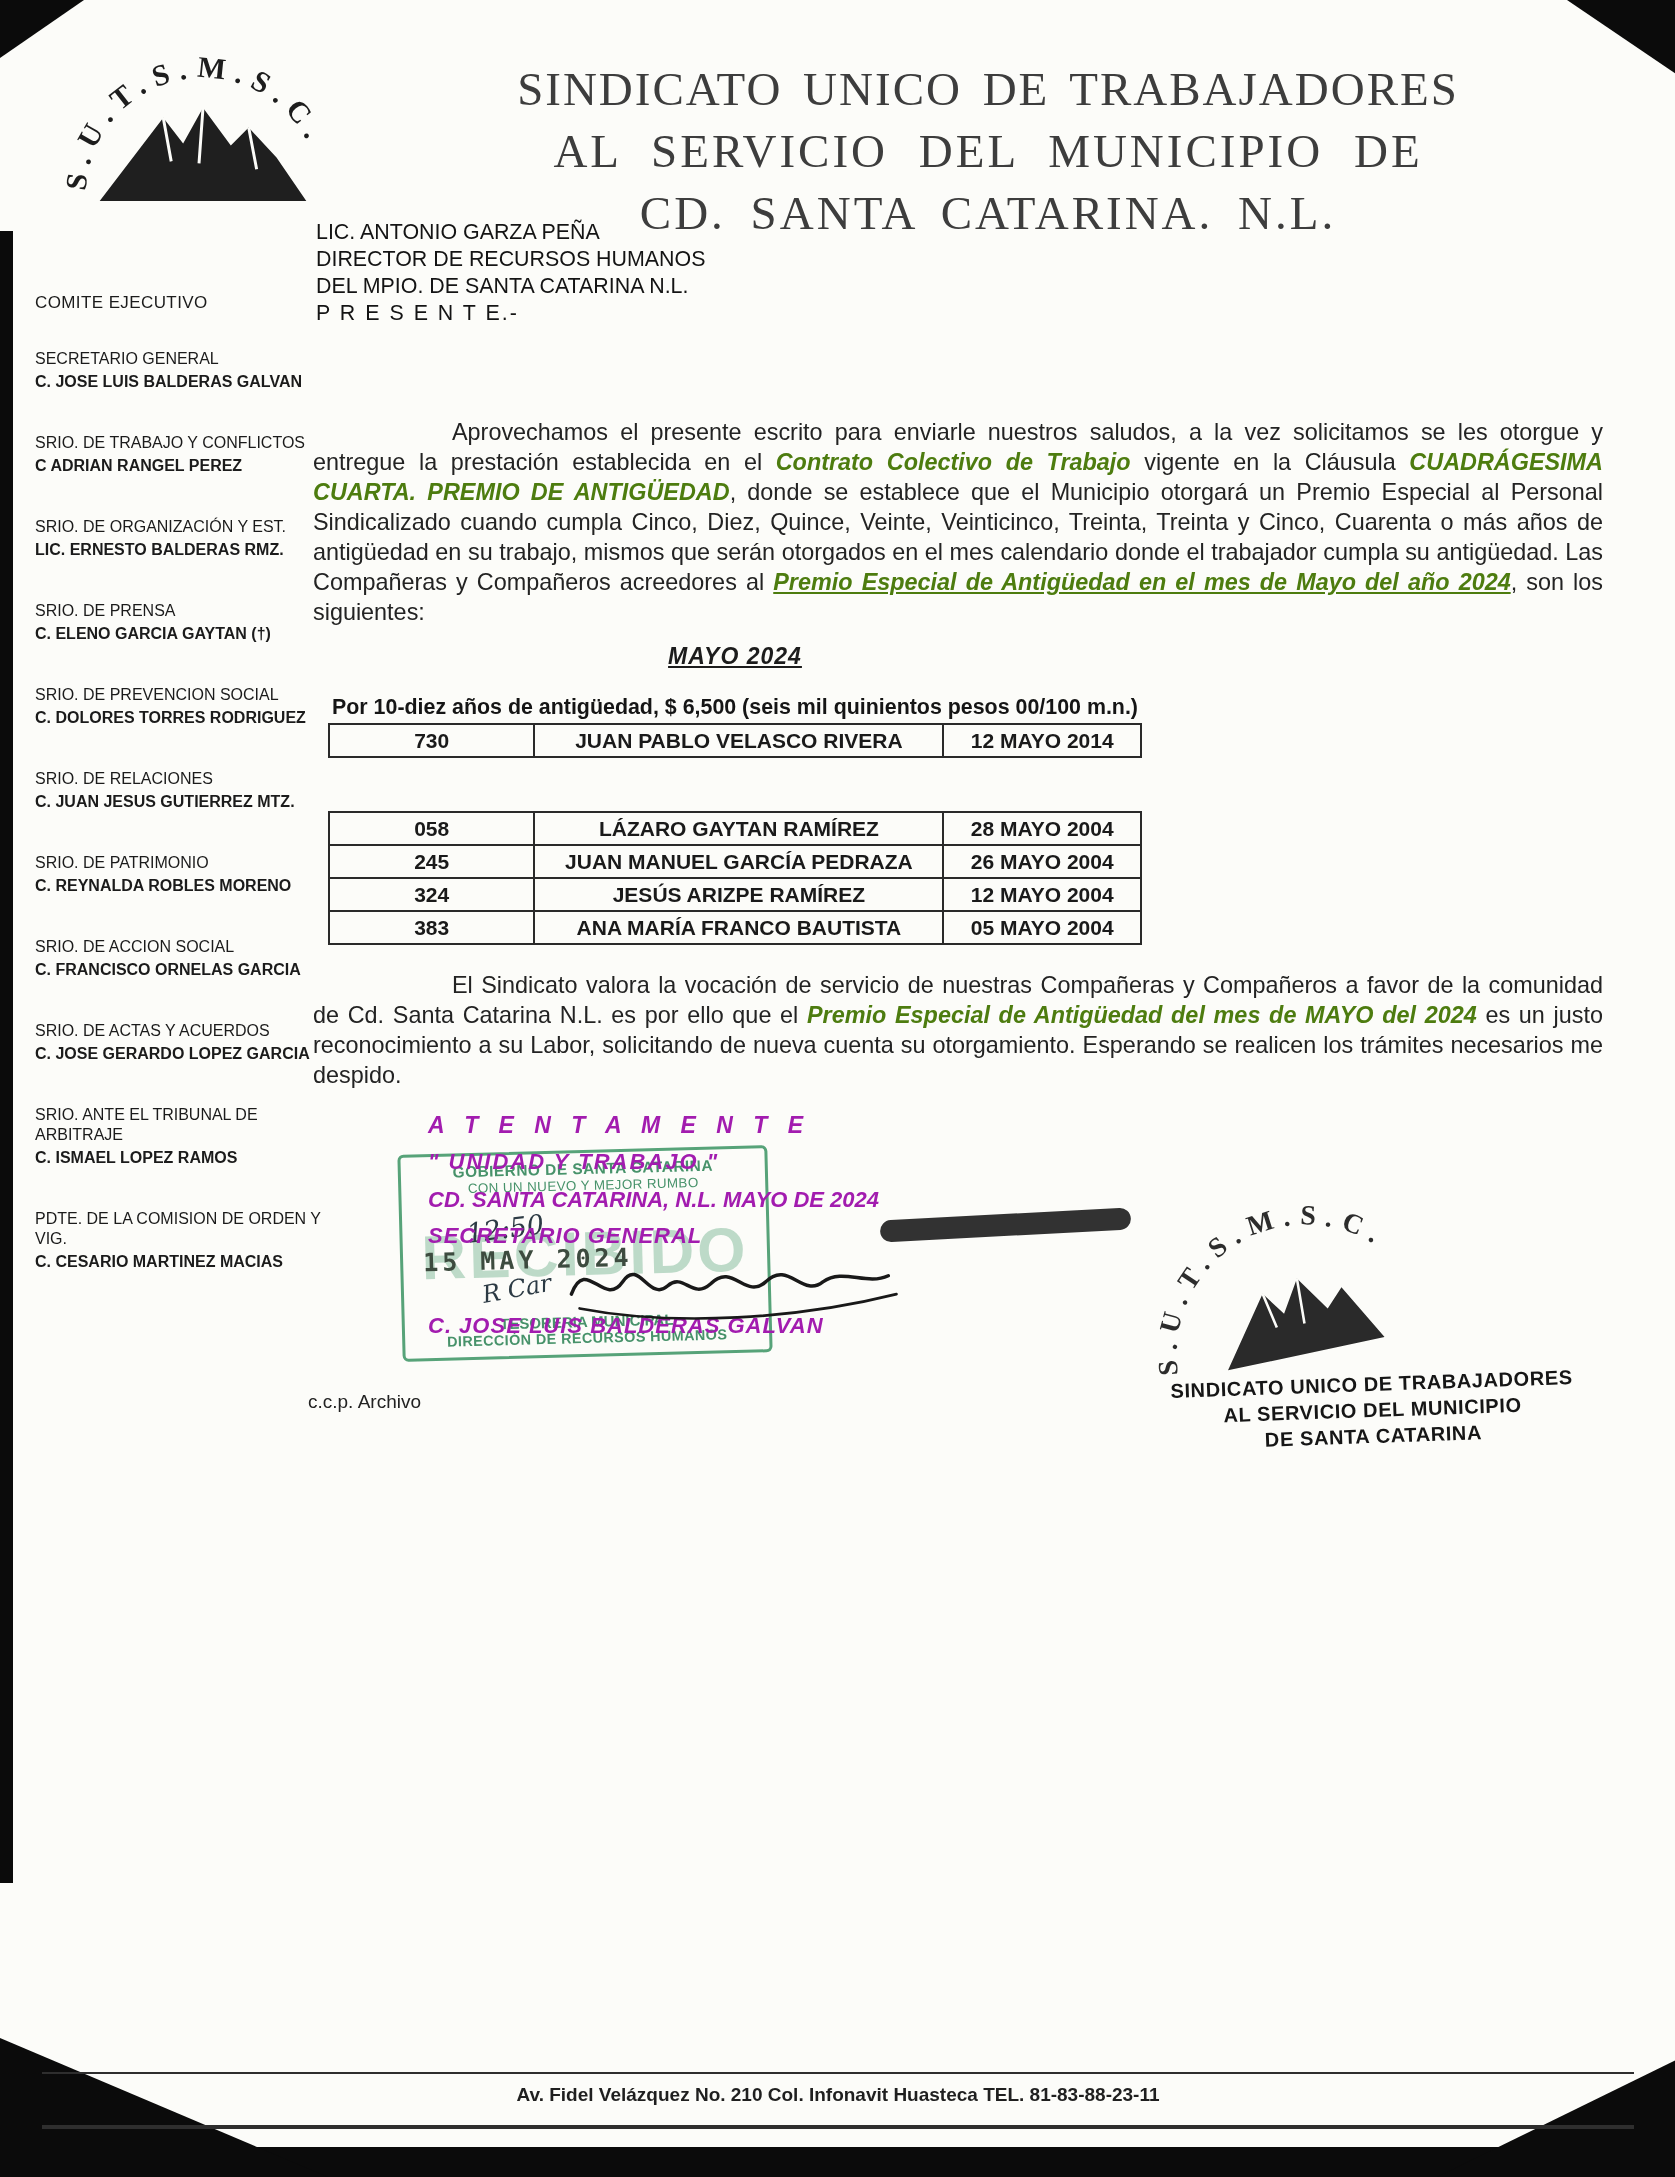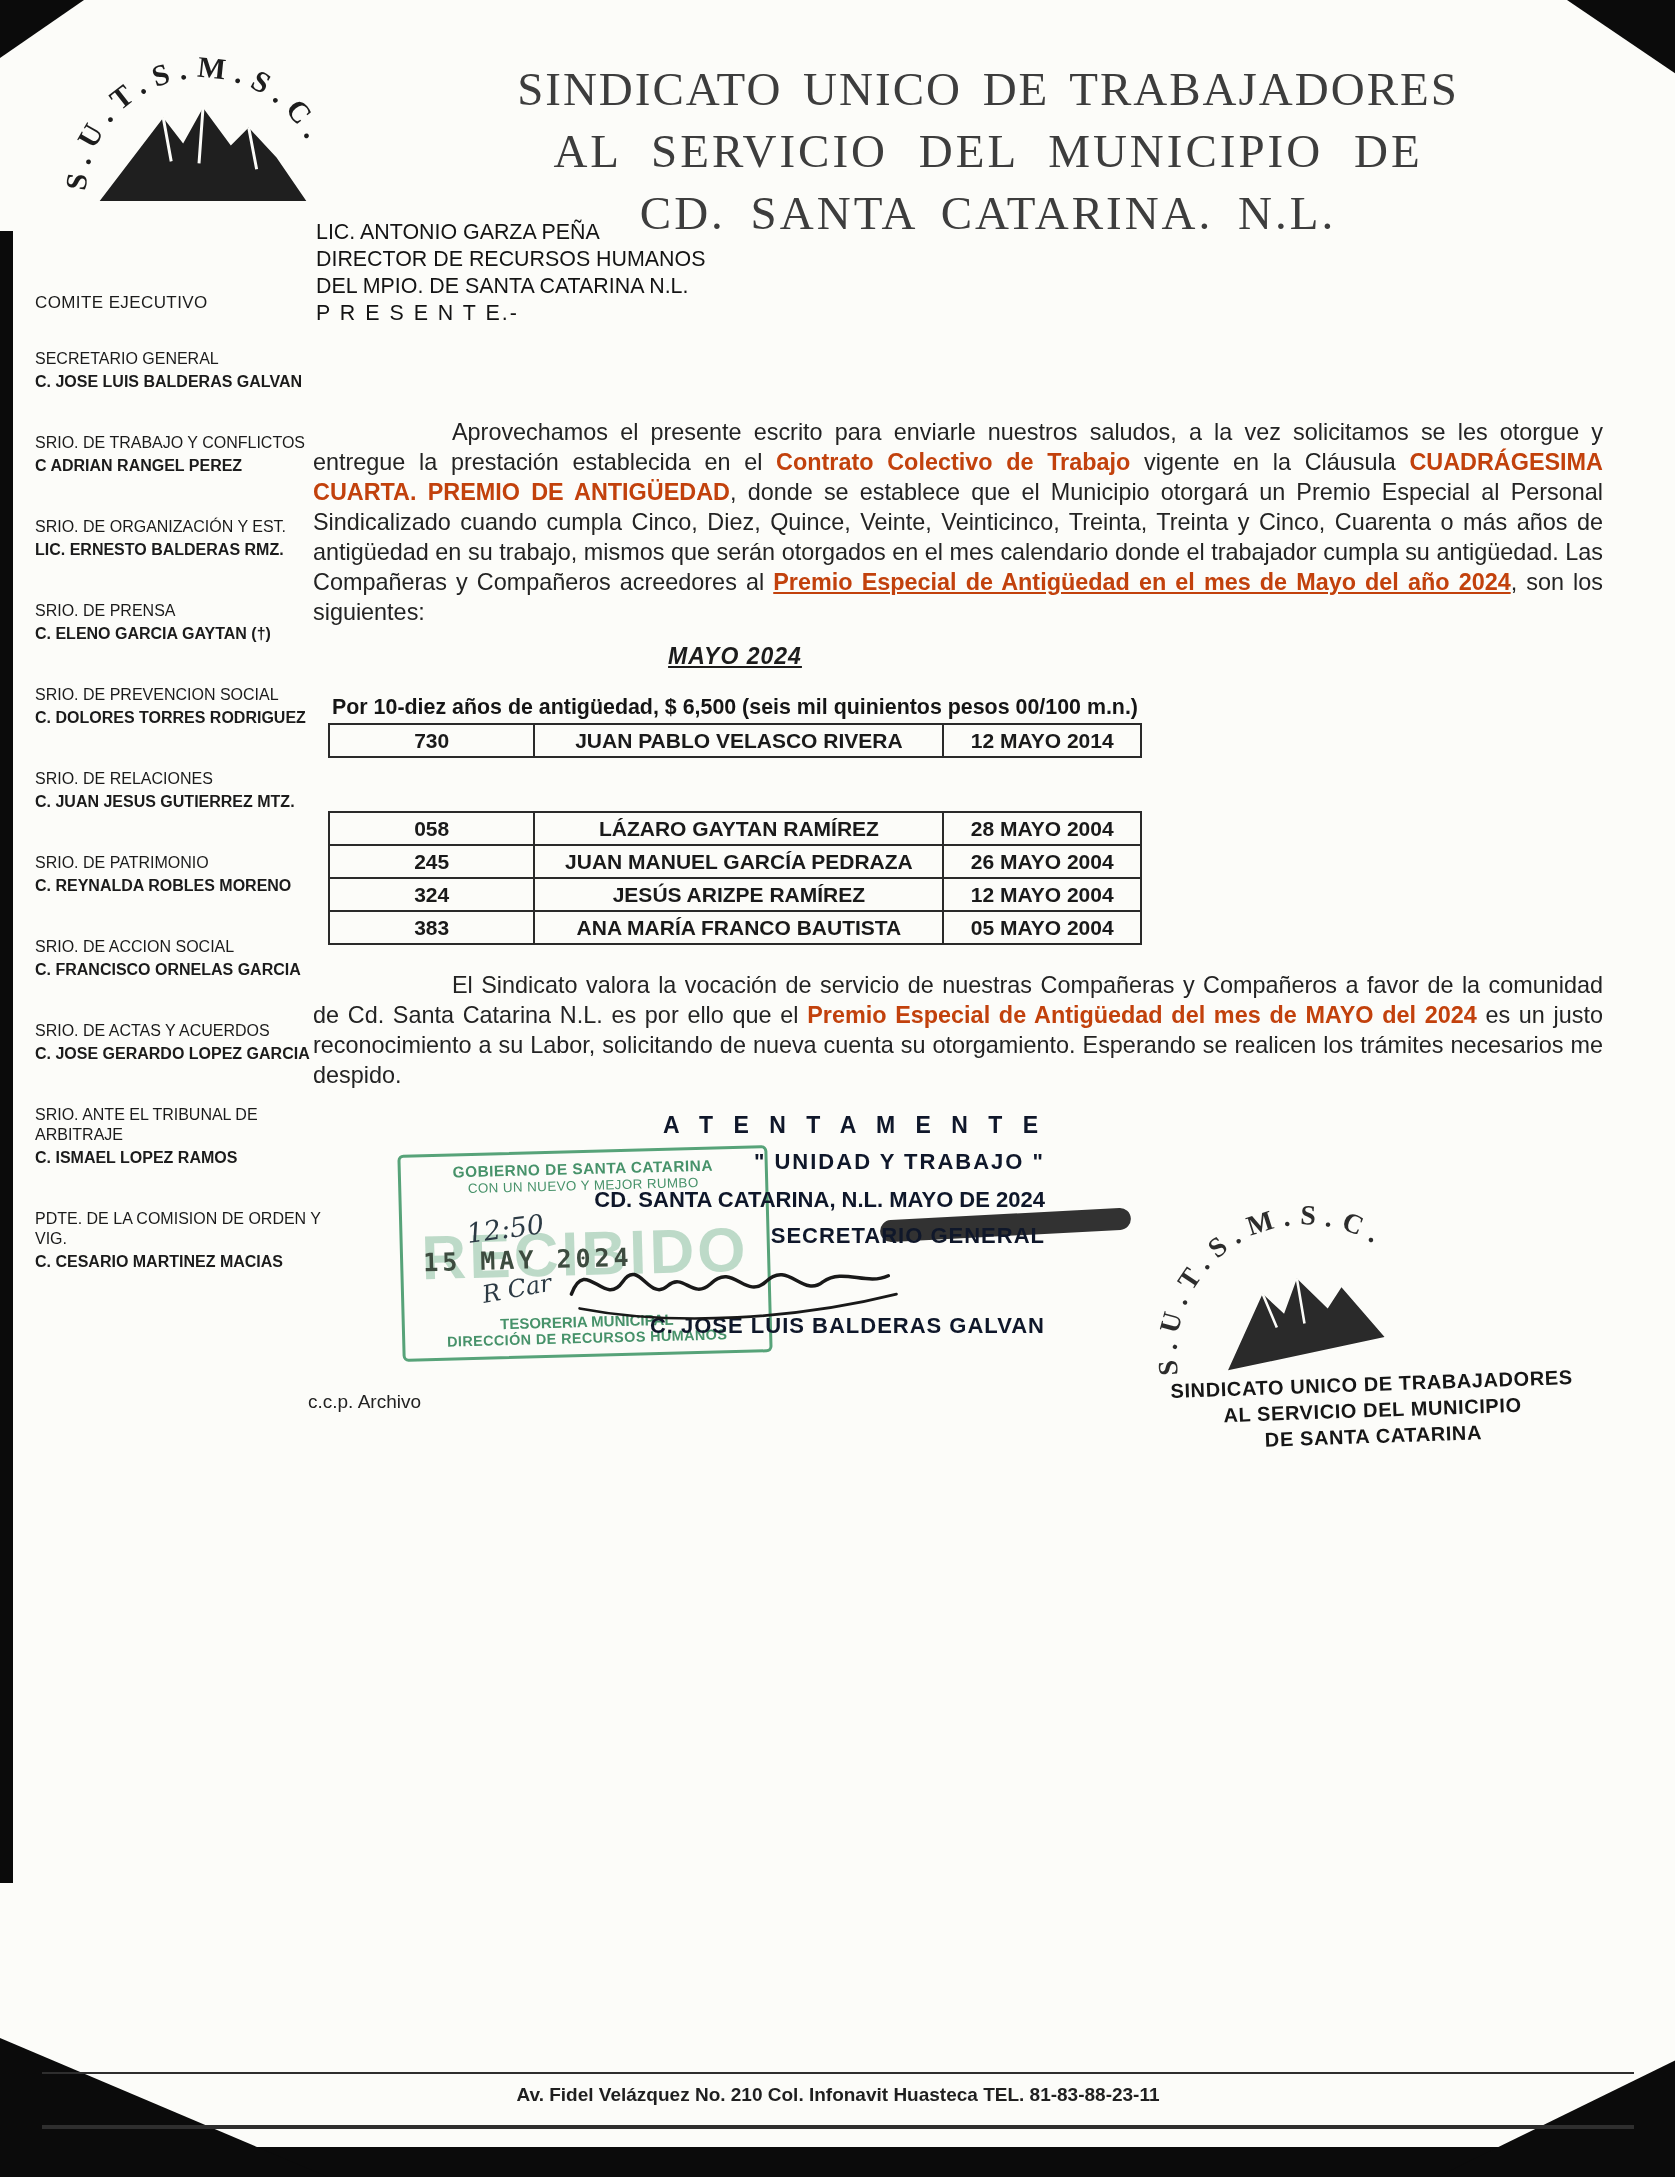--- a/index.html
+++ b/index.html
@@ -33,39 +33,39 @@
   .committee-title{font-size:17px;letter-spacing:0.4px;margin-bottom:36px;}
   .member{margin-bottom:41px;}
   .member .role{font-size:16px;line-height:20px;}
   .member .name{font-size:16px;line-height:20px;font-weight:bold;margin-top:3px;}
 
   
   .para{position:absolute;left:313px;width:1290px;font-size:23.4px;line-height:30px;
     text-align:justify;color:#232323;}
   .p1{top:394px;text-indent:139px;}
   .p2{top:947px;text-indent:139px;}
-  .para b{color:#c2410c;}
+  .para b{color:#4d7c0f;font-style:italic;}
   .u{text-decoration:underline;}
 
   .mayo-heading{position:absolute;left:328px;top:643px;width:814px;text-align:center;
     font-size:23px;font-weight:bold;font-style:italic;text-decoration:underline;letter-spacing:1px;}
 
   .tbl-caption{position:absolute;left:328px;width:814px;text-align:center;font-size:21.4px;font-weight:bold;color:#151515;}
   .cap10{top:695px;}
   .cap20{top:782px;}
   .prize-table{position:absolute;left:328px;width:814px;border-collapse:collapse;table-layout:fixed;}
   .t10{top:723px;}
   .t20{top:811px;}
   .prize-table td{border:2px solid #2a2a2a;height:31px;text-align:center;font-size:21px;font-weight:bold;color:#1a1a1a;padding:0 4px;}
   .prize-table td.c1{width:25%;}
   .prize-table td.c2{width:51%;}
   .prize-table td.c3{width:24%;}
 
   
-  .closing-block{position:absolute;left:428px;top:1112px;width:617px;text-align:right;z-index:3;color:#0f172a;}
+  .closing-block{position:absolute;left:428px;top:1112px;width:617px;text-align:left;z-index:3;color:#a21caf;font-style:italic;}
   .atent{font-size:23px;font-weight:bold;letter-spacing:7px;margin-bottom:10px;}
   .motto{font-size:22px;font-weight:bold;letter-spacing:2px;margin-bottom:12px;}
   .place-date{font-size:22px;font-weight:bold;margin-bottom:10px;}
   .sec-gen{font-size:22px;font-weight:bold;letter-spacing:1px;}
   .sig-wrap{position:relative;height:64px;}
   .sig-wrap svg{position:absolute;left:50%;top:-8px;transform:translateX(-50%);pointer-events:none;}
   .signer{font-size:22px;font-weight:bold;letter-spacing:1px;}
 
   
   .stamp{position:absolute;left:400px;top:1150px;width:370px;height:207px;transform:rotate(-1.5deg);z-index:2;}

